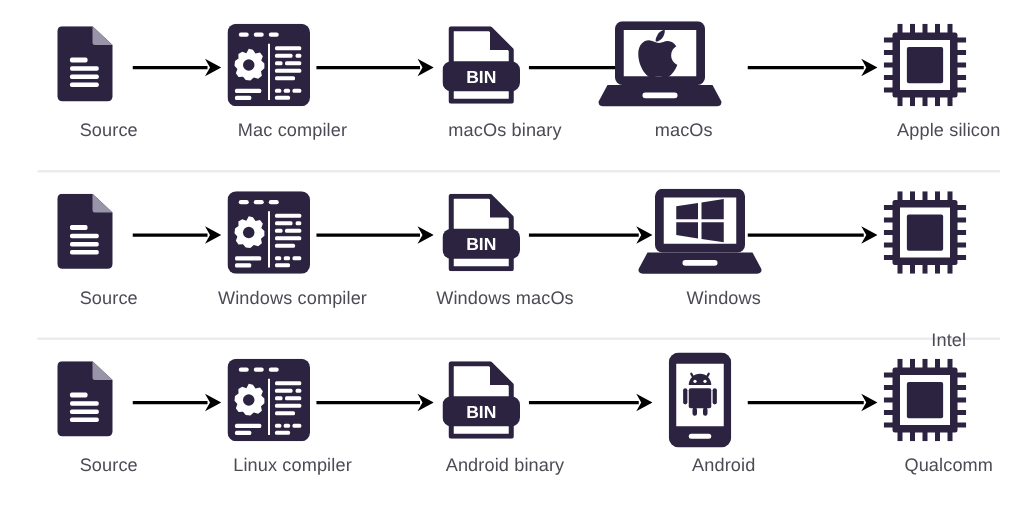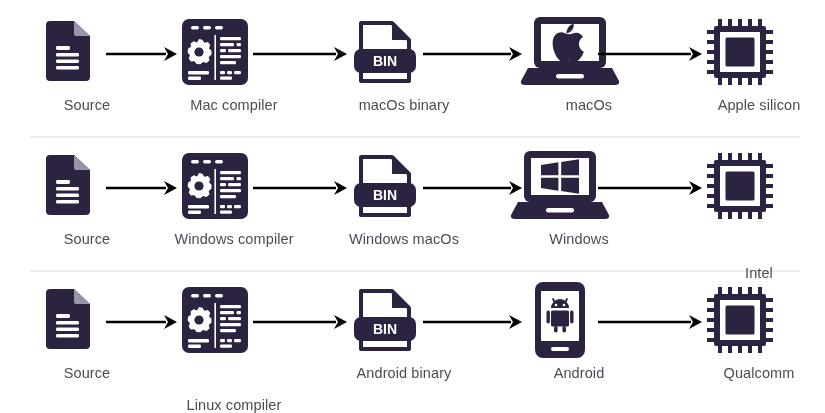--- a/index.html
+++ b/index.html
@@ -144,21 +144,21 @@
           </svg>
         </div>
         <div class="node-label">macOs binary</div>
       </div>
       <div class="arrow" style="left: 423px;">
         <svg width="99" height="20" viewBox="0 0 99 20" xmlns="http://www.w3.org/2000/svg">
           <line x1="0" y1="10" x2="88" y2="10" stroke="#000000" stroke-width="2.6"></line>
           <path d="M86,3 L99,10 L86,17 L90,10 Z" fill="#000000"></path>
         </svg>
       </div>
-      <div class="node" style="left: 570px;">
+      <div class="node" style="left: 528px;">
         <div class="icon-wrap">
           <svg width="100" height="70" viewBox="0 0 100 70" xmlns="http://www.w3.org/2000/svg">
             <rect x="14" y="0" width="72" height="51" rx="6" fill="#2b2340"></rect>
             <rect x="21" y="7" width="58" height="37" fill="#ffffff"></rect>
             <g transform="translate(50,25.5) scale(0.95)">
               <path d="M-2.5,-14.5 C-1.5,-17.5 1.5,-19.5 4,-19.5 C4.3,-16.8 3.2,-14.2 1.6,-12.4 C-0.1,-10.5 -2.3,-9.6 -3.6,-9.8 C-3.9,-11.5 -3.4,-13.1 -2.5,-14.5 Z" fill="#2b2340"></path>
               <path d="M-0.6,-8.6 C2.1,-8.6 3.6,-10.2 6.6,-10.2 C9.7,-10.2 12.2,-8.4 13.7,-5.7 C11,-4.1 9.4,-1.4 9.4,1.7 C9.4,5.5 11.7,8.5 14.6,9.8 C13.7,12.3 12.4,14.6 10.8,16.6 C8.9,19 6.8,20.6 4.6,20.6 C2.4,20.6 1.4,19.3 -1.1,19.3 C-3.6,19.3 -4.9,20.6 -7,20.6 C-9.1,20.6 -11.1,19 -13,16.6 C-16,12.8 -18.3,6.5 -18.3,0.6 C-18.3,-7 -13.8,-10.9 -9.4,-10.9 C-6.6,-10.9 -4.2,-8.6 -0.6,-8.6 Z" fill="#2b2340"></path>
             </g>
             <path d="M8 51 L92 51 L99 64 Q100 68 95 68 L5 68 Q0 68 1 64 Z" fill="#2b2340"></path>
             <rect x="36" y="57" width="28" height="4.5" rx="2.2" fill="#ffffff"></rect>
@@ -342,21 +342,21 @@
           </svg>
         </div>
         <div class="node-label">Source</div>
       </div>
       <div class="arrow" style="left: 106px;">
         <svg width="71" height="20" viewBox="0 0 71 20" xmlns="http://www.w3.org/2000/svg">
           <line x1="0" y1="10" x2="60" y2="10" stroke="#000000" stroke-width="2.6"></line>
           <path d="M58,3 L71,10 L58,17 L62,10 Z" fill="#000000"></path>
         </svg>
       </div>
-      <div class="node" style="left: 215px; gap: 32px;">
+      <div class="node" style="left: 215px;">
         <div class="icon-wrap">
           <svg width="66" height="66" viewBox="0 0 66 66" xmlns="http://www.w3.org/2000/svg">
             <rect x="0" y="0" width="66" height="66" rx="7" fill="#2b2340"></rect>
             <rect x="9" y="7" width="8" height="3.4" rx="1.7" fill="#ffffff"></rect>
             <rect x="21" y="7" width="8" height="3.4" rx="1.7" fill="#ffffff"></rect>
             <rect x="33" y="7" width="8" height="3.4" rx="1.7" fill="#ffffff"></rect>
             <rect x="32.4" y="16" width="1.6" height="45" fill="#ffffff"></rect>
             <g transform="translate(17,33)">
               <path d="M0,-13 L3.3,-12.2 L5.4,-9.3 L9,-10 L11.3,-7.1 L10,-3.7 L12.5,-1.2 L12.5,2.5 L9.8,4.9 L10.5,8.5 L7.5,10.9 L4,9.9 L1.3,12.3 L-2.4,12 L-4.6,9.3 L-8.2,9.6 L-10.3,6.6 L-9.1,3.2 L-11.4,0.5 L-11,-3.2 L-8.2,-5.2 L-8.3,-8.8 L-5.2,-10.7 L-1.9,-9.4 Z" fill="#ffffff"></path>
               <circle cx="0" cy="0" r="4.6" fill="#2b2340"></circle>

